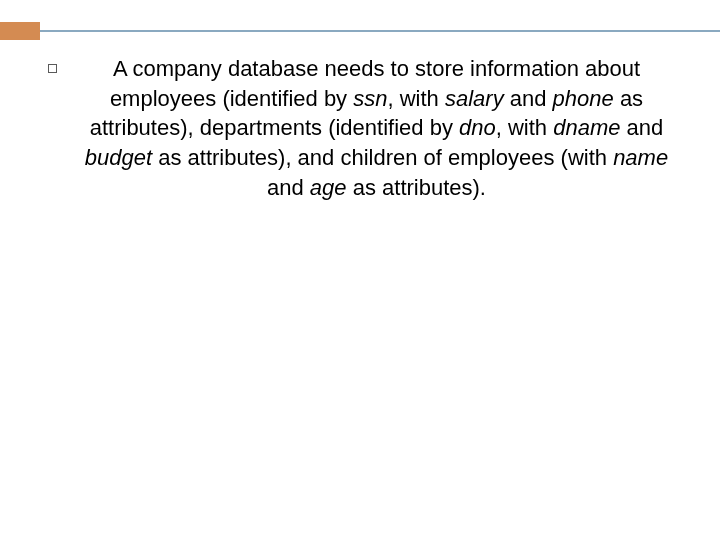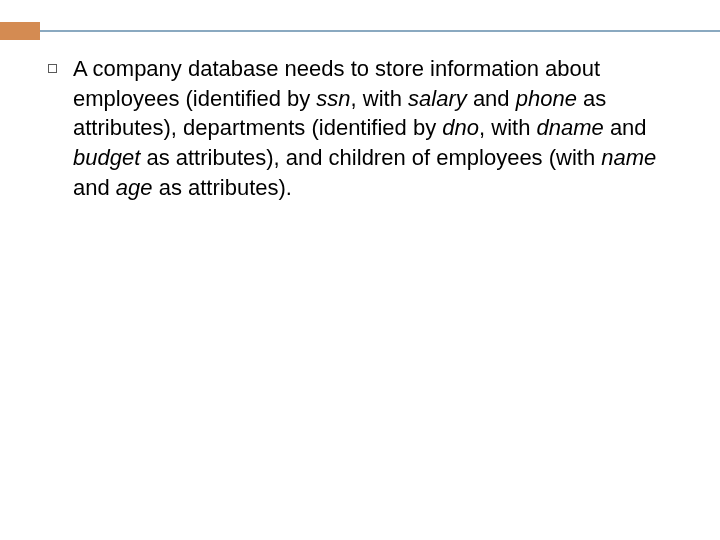--- a/index.html
+++ b/index.html
@@ -48,20 +48,21 @@
     font-family: "Gill Sans MT", "Gill Sans", "Segoe UI", Arial, sans-serif;
     font-weight: 700;
     font-size: 22px;
     color: #000;
     margin-bottom: 6px;
   }
   .bullet-row {
     display: flex;
     align-items: flex-start;
     padding-left: 8px;
+    text-align: center;
   }
   .bullet {
     width: 9px;
     height: 9px;
     border: 1.4px solid #5a5a5a;
     margin-top: 10px;
     margin-right: 16px;
     flex-shrink: 0;
   }
   .body-text {

